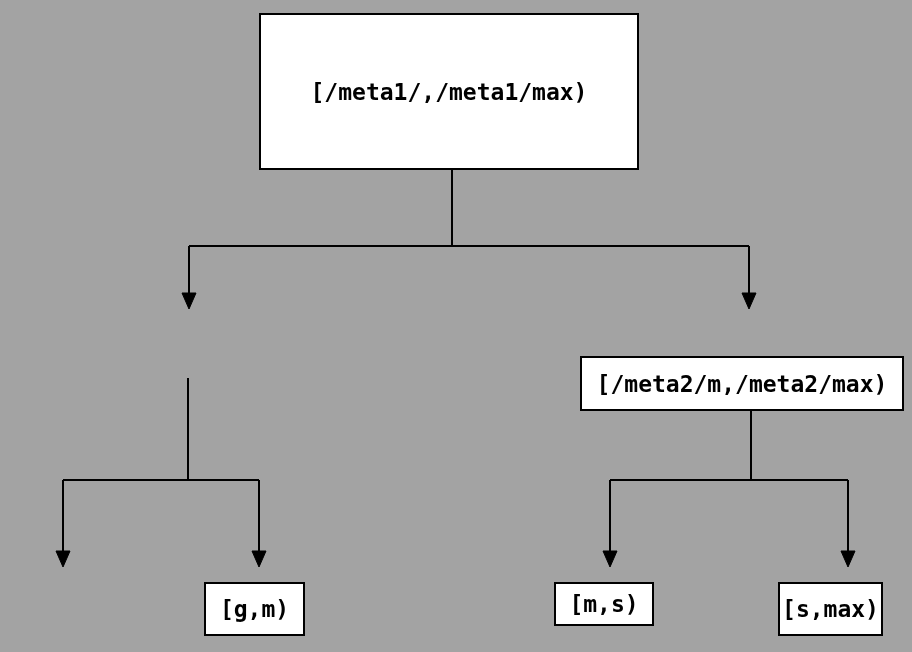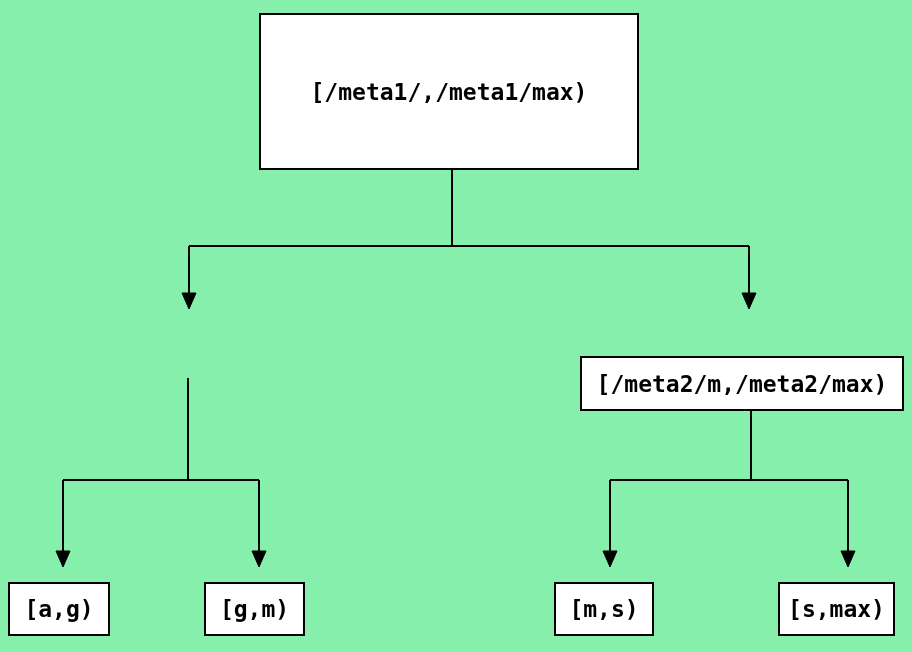--- a/index.html
+++ b/index.html
@@ -4,21 +4,21 @@
 <style>
   html, body {
     margin: 0;
     padding: 0;
     background: #ffffff;
   }
   .canvas {
     position: relative;
     width: 912px;
     height: 652px;
-    background: #86efac;
+    background: #a3a3a3;
     font-family: "DejaVu Sans Mono", "Liberation Mono", monospace;
     overflow: hidden;
   }
   .edges {
     position: absolute;
     left: 0;
     top: 0;
     width: 912px;
     height: 652px;
   }
@@ -44,22 +44,22 @@
     font-size: 23px;
     font-weight: bold;
     color: #000000;
     white-space: nowrap;
   }
   .node-root     { left: 259px; top: 13px;  width: 380px; height: 157px; }
   .node-mid-l    { left: 22px;  top: 323px; width: 324px; height: 55px;  }
   .node-mid-r    { left: 580px; top: 323px; width: 324px; height: 55px; margin-top: 33px;  }
   .node-leaf-ag  { left: 8px;   top: 582px; width: 102px; height: 54px;  }
   .node-leaf-gm  { left: 204px; top: 582px; width: 101px; height: 54px;  }
-  .node-leaf-ms  { left: 554px; top: 582px; width: 100px; height: 54px;  }
-  .node-leaf-sm  { left: 778px; top: 582px; width: 117px; height: 54px;  }
+  .node-leaf-ms  { left: 554px; top: 582px; width: 100px; height: 44px;  }
+  .node-leaf-sm  { left: 778px; top: 582px; width: 105px; height: 54px;  }
 </style>
 </head>
 <body>
 
 <div class="canvas">
 
   <svg class="edges" viewBox="0 0 912 652" xmlns="http://www.w3.org/2000/svg">
 
     <g>
       <path d="M452,170 L452,246"></path>
@@ -91,23 +91,20 @@
 
   <div class="node node-root">
     <span>[/meta1/,/meta1/max)</span>
   </div>
 
 
   <div class="node node-mid-r">
     <span>[/meta2/m,/meta2/max)</span>
   </div>
 
-  <div class="node node-leaf-ag">
-    <span>[a,g)</span>
-  </div>
 
   <div class="node node-leaf-gm">
     <span>[g,m)</span>
   </div>
 
   <div class="node node-leaf-ms">
     <span>[m,s)</span>
   </div>
 
   <div class="node node-leaf-sm">

